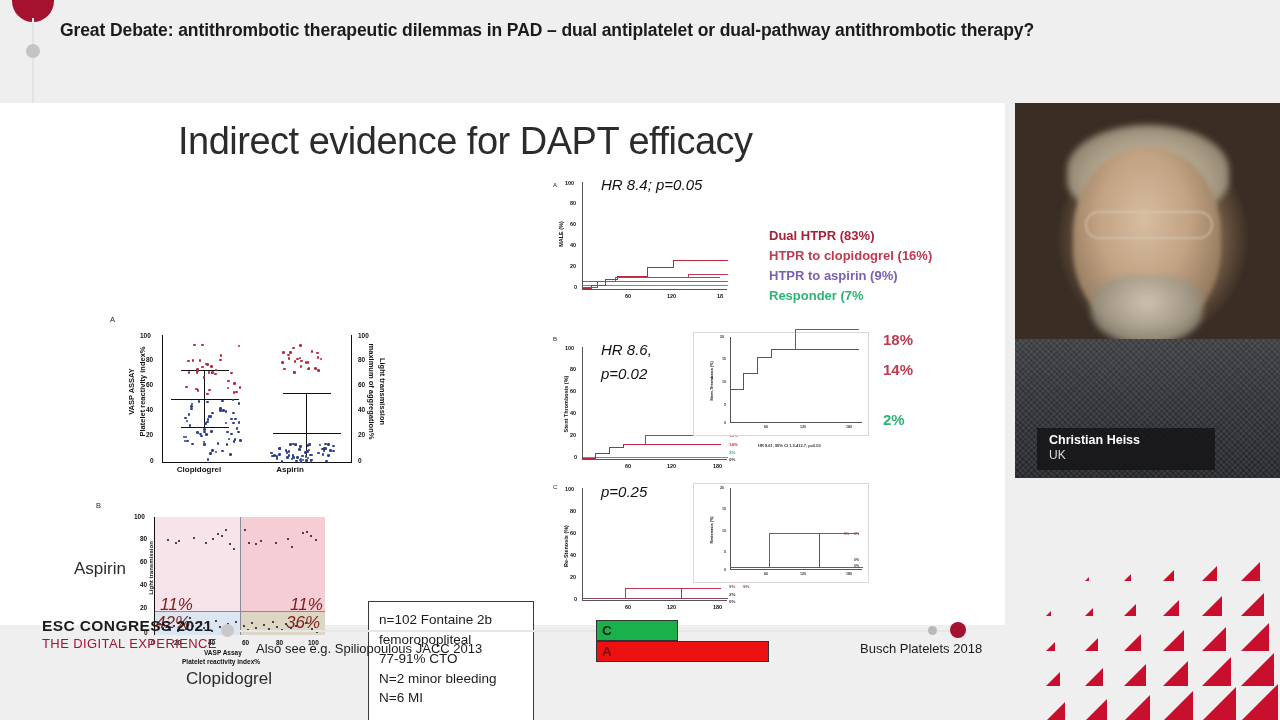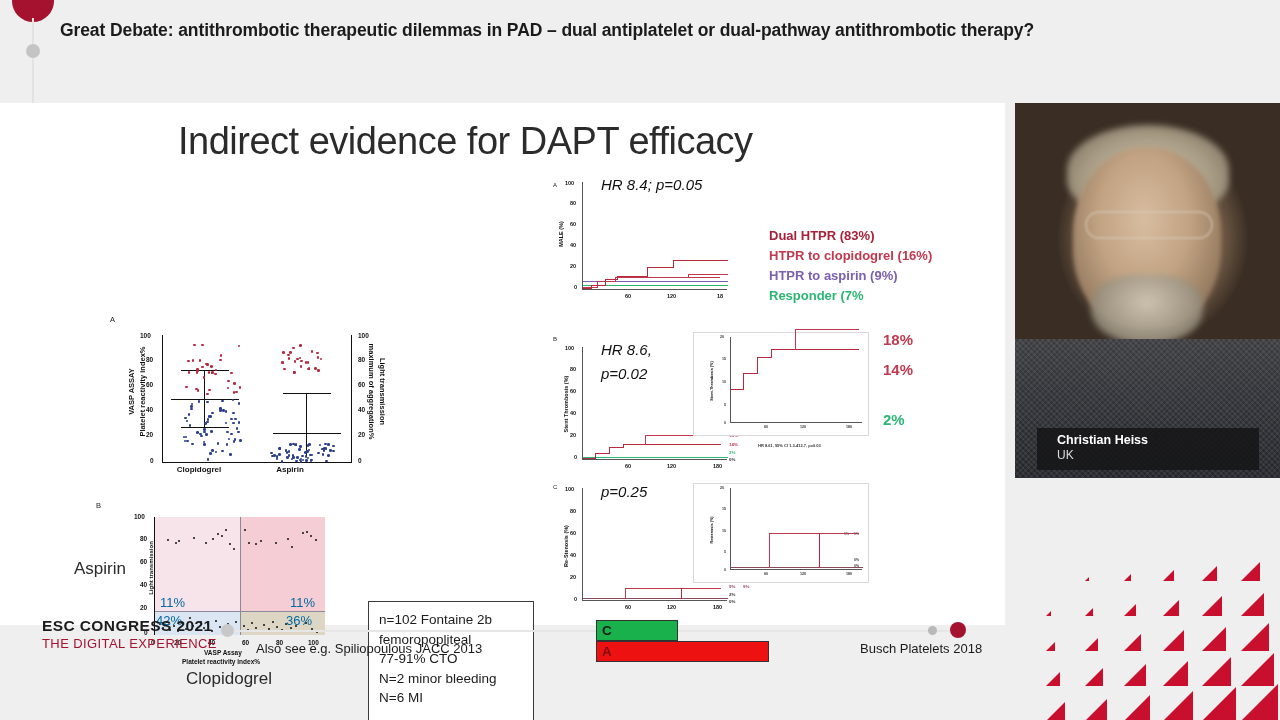--- a/index.html
+++ b/index.html
@@ -81,22 +81,23 @@
     position: absolute; left: 76px; top: 16px; width: 170px; height: 118px;
     border-left: 1.4px solid #111; border-bottom: 1.4px solid #111;
   }
   #figB-plot .quad { position: absolute; }
   #figB-plot .dot {
     position: absolute; width: 2.2px; height: 2.2px; background: #111; border-radius: 50%;
   }
   #figB-plot .divider-v { position: absolute; width: 1px; background: #8a8a9a; }
   #figB-plot .divider-h { position: absolute; height: 1px; background: #8a8a9a; }
   .quad-pct {
-    position: absolute; font-size: 13px; color: #0369a1;
+    position: absolute; font-size: 17px; color: #7f1d1d;
     font-family: "Liberation Sans", sans-serif;
+    font-style: italic;
   }
   #aspirin-lab {
     position: absolute; left: -4px; top: 58px;
     font-size: 17px; color: #2b2b2b;
   }
   #clopi-lab {
     position: absolute; left: 108px; top: 168px;
     font-size: 17px; color: #2b2b2b;
   }
 
@@ -214,22 +215,22 @@
     filter: blur(3px); opacity: .92;
   }
   #video-shirt {
     position: absolute; left: 0; top: 236px; width: 100%; height: 139px;
     background:
       repeating-linear-gradient(45deg, rgba(255,255,255,.06) 0 2px, transparent 2px 4px),
       repeating-linear-gradient(-45deg, rgba(255,255,255,.05) 0 2px, transparent 2px 4px),
       linear-gradient(180deg, #3a3c40 0%, #22242a 100%);
   }
   #nameplate {
-    position: absolute; left: 22px; top: 325px; width: 222px; height: 42px;
-    background: rgba(22,22,24,.87); padding: 5px 20px;
+    position: absolute; left: 22px; top: 325px; width: 178px; height: 42px;
+    background: rgba(22,22,24,.87); padding: 5px 12px;
   }
   #nameplate-name { font-size: 12.5px; font-weight: bold; color: #fff; }
   #nameplate-loc { font-size: 12px; color: #dcdcdc; margin-top: 1px; }
 
   
   #tri-deco {
     position: absolute; left: 1046px; top: 546px; width: 234px; height: 174px;
     overflow: hidden;
   }
   #tri-deco .tri {

